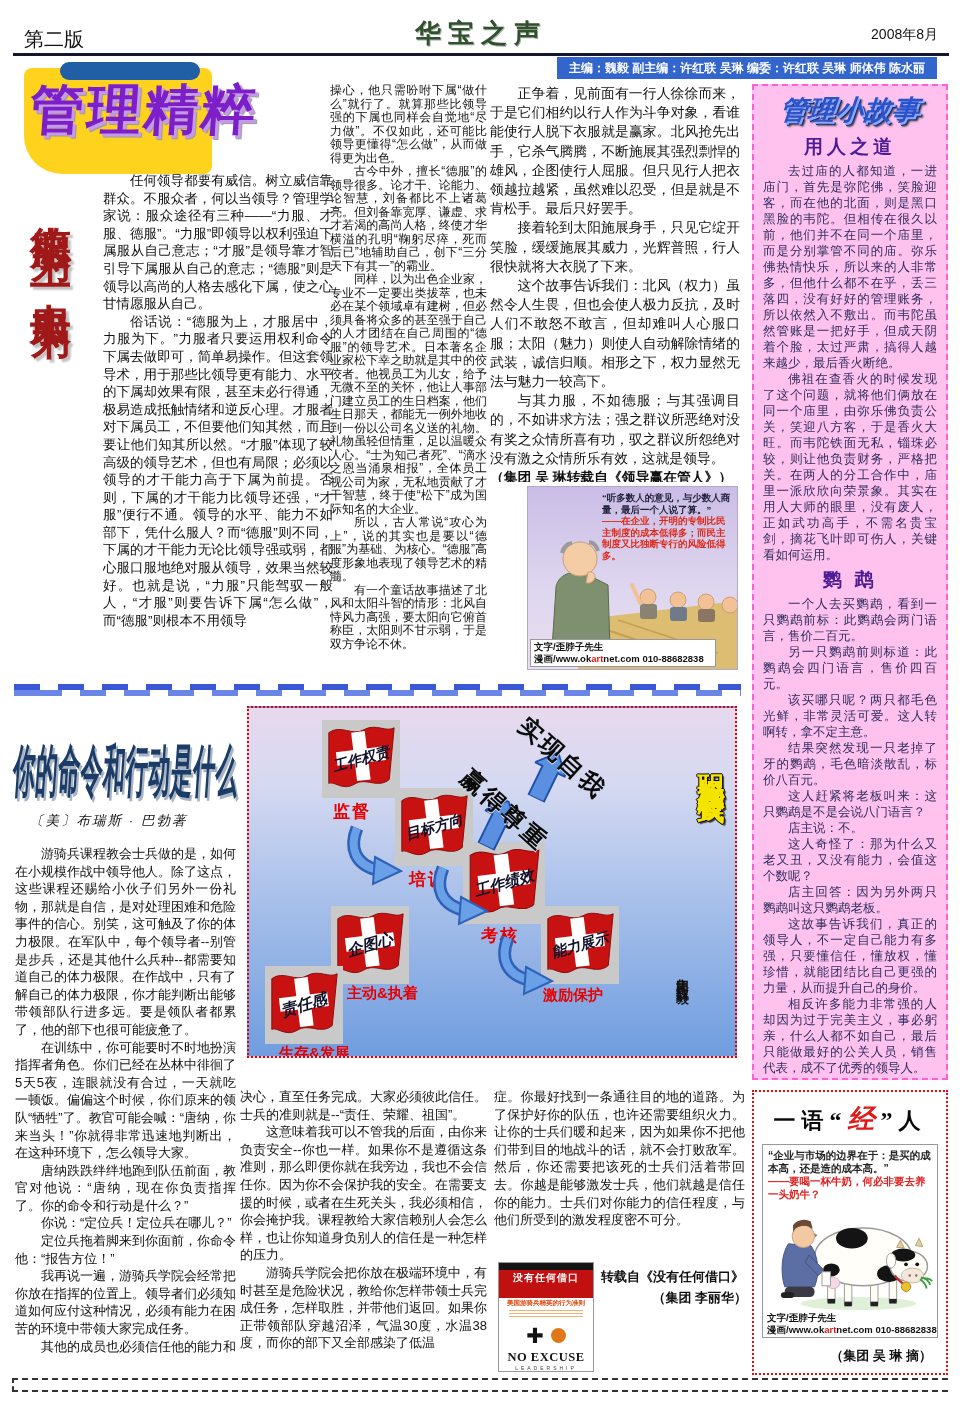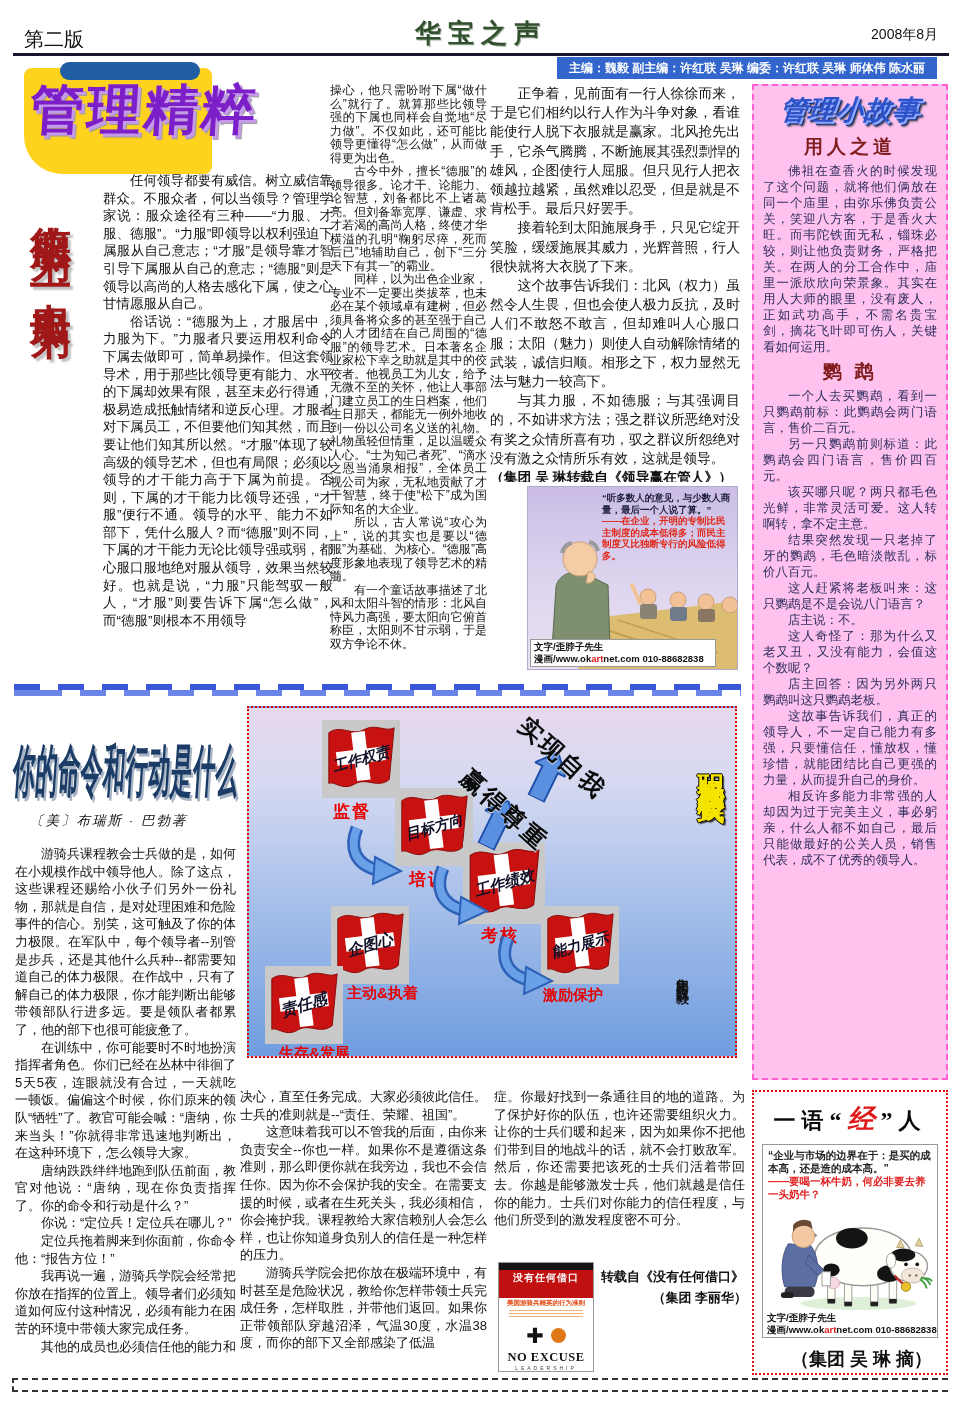--- a/index.html
+++ b/index.html
@@ -73,21 +73,21 @@
         text-shadow:1px 0 #000,-1px 0 #000,0 1px #000,0 -1px #000,2px 2px 1px #444;}
   .dg-credit{position:absolute;left:424px;top:260px;height:90px;writing-mode:vertical-rl;font-size:13px;
         font-weight:bold;color:#111;letter-spacing:2px;}
   
   .sidebar{left:752px;top:84px;width:196px;height:996px;border:2px dashed #ff5fd0;box-sizing:border-box;
            background:#ffc2ef;padding:4px 9px;overflow:hidden;}
   .sb-banner{text-align:center;margin:2px 0 6px 0;}
   .sb-banner span{display:inline-block;font-size:27px;font-weight:bold;font-style:italic;color:#2b52c8;
            letter-spacing:1px;transform:skewX(-6deg);
            text-shadow:2px 2px 0 #8fa8ff,3px 3px 0 #16307e,4px 4px 2px #444;}
-  .sb-title{text-align:center;font-size:19px;font-weight:bold;color:#7f1d1d;margin:4px 0 3px 0;letter-spacing:4px;
+  .sb-title{text-align:center;font-size:19px;font-weight:bold;color:#4c1d95;margin:4px 0 3px 0;letter-spacing:4px;
            font-family:"Liberation Serif","DejaVu Serif",serif;}
   .sb-text{font-size:12.5px;line-height:16px;color:#2e2e5e;}
   
   .book{left:498px;top:1262px;width:96px;height:110px;background:#fff;border:1px solid #999;box-sizing:border-box;overflow:hidden;}
   .book-top{height:7px;background:#151515;}
   .book-red{height:28px;background:#c01010;color:#fff;font-size:10px;font-weight:bold;line-height:15px;
             text-align:center;letter-spacing:1px;}
   .book-sub{margin-top:1px;text-align:center;font-size:6.5px;font-weight:bold;color:#e04810;}
   .book-lines{height:8px;margin:2px 10px;background:repeating-linear-gradient(180deg,#f0b070 0 1px,rgba(0,0,0,0) 1px 3px);}
   .book-mid{display:flex;align-items:center;justify-content:center;gap:7px;height:30px;}
@@ -103,21 +103,21 @@
   .qbox{left:752px;top:1090px;width:196px;height:285px;border:2px dotted #e01010;box-sizing:border-box;
         background:#fff;overflow:hidden;}
   .qb-title{text-align:center;padding-top:9px;font-weight:bold;color:#0a0a0a;letter-spacing:6px;font-size:22px;}
   .qb-mark{font-size:24px;font-family:"Liberation Serif","DejaVu Serif",serif;}
   .qb-red{color:#e01818;font-size:27px;font-style:italic;font-family:"Liberation Serif","DejaVu Serif",serif;}
   .qb-inner{margin:7px 8px 0 8px;border:1px solid #999;height:192px;position:relative;overflow:hidden;}
   .qb-quote{margin:4px 5px 0 5px;font-size:10.5px;line-height:13px;font-weight:bold;color:#222;}
   .qb-comment{margin:0 5px;font-size:10.5px;line-height:13px;font-weight:bold;color:#e02020;}
   .cow-svg{position:absolute;left:0;top:54px;width:100%;height:112px;}
   .qb-credit{position:absolute;left:4px;bottom:1px;font-size:9.5px;line-height:12px;font-weight:bold;color:#111;}
-  .qb-attr{text-align:right;font-size:18px;font-weight:bold;padding:9px 14px 0 0;}
+  .qb-attr{text-align:right;font-size:13px;font-weight:bold;padding:9px 14px 0 0;}
   
   .dash1{left:12px;top:1378px;width:936px;border-top:2px dashed #333;}
   .dash2{left:12px;top:1390px;width:936px;border-top:2px dashed #333;}
   .dashv{left:12px;top:1378px;height:13px;border-left:2px dashed #333;}
 </style>
 </head>
 <body>
 
 <div class="page">
 
@@ -350,20 +350,21 @@
     <div class="l1">转载自《没有任何借口》</div>
     <div class="l2">（集团 李丽华）</div>
   </div>
 
   <div class="abs sidebar">
     <div class="sb-banner">
       <span>管理小故事</span>
     </div>
     <div class="sb-title">用人之道</div>
     <div class="sb-text">
+        <p class="para">去过庙的人都知道，一进庙门，首先是弥陀佛，笑脸迎客，而在他的北面，则是黑口黑脸的韦陀。但相传在很久以前，他们并不在同一个庙里，而是分别掌管不同的庙。弥乐佛热情快乐，所以来的人非常多，但他什么都不在乎，丢三落四，没有好好的管理账务，所以依然入不敷出。而韦陀虽然管账是一把好手，但成天阴着个脸，太过严肃，搞得人越来越少，最后香火断绝。</p>
         <p class="para">佛祖在查香火的时候发现了这个问题，就将他们俩放在同一个庙里，由弥乐佛负责公关，笑迎八方客，于是香火大旺。而韦陀铁面无私，锱珠必较，则让他负责财务，严格把关。在两人的分工合作中，庙里一派欣欣向荣景象。其实在用人大师的眼里，没有废人，正如武功高手，不需名贵宝剑，摘花飞叶即可伤人，关键看如何运用。</p>
       </div>
     <div class="sb-title">鹦 鹉</div>
     <div class="sb-text">
         <p class="para">一个人去买鹦鹉，看到一只鹦鹉前标：此鹦鹉会两门语言，售价二百元。</p>
         <p class="para">另一只鹦鹉前则标道：此鹦鹉会四门语言，售价四百元。</p>
         <p class="para">该买哪只呢？两只都毛色光鲜，非常灵活可爱。这人转啊转，拿不定主意。</p>
         <p class="para">结果突然发现一只老掉了牙的鹦鹉，毛色暗淡散乱，标价八百元。</p>
         <p class="para">这人赶紧将老板叫来：这只鹦鹉是不是会说八门语言？</p>
         <p class="para">店主说：不。</p>

